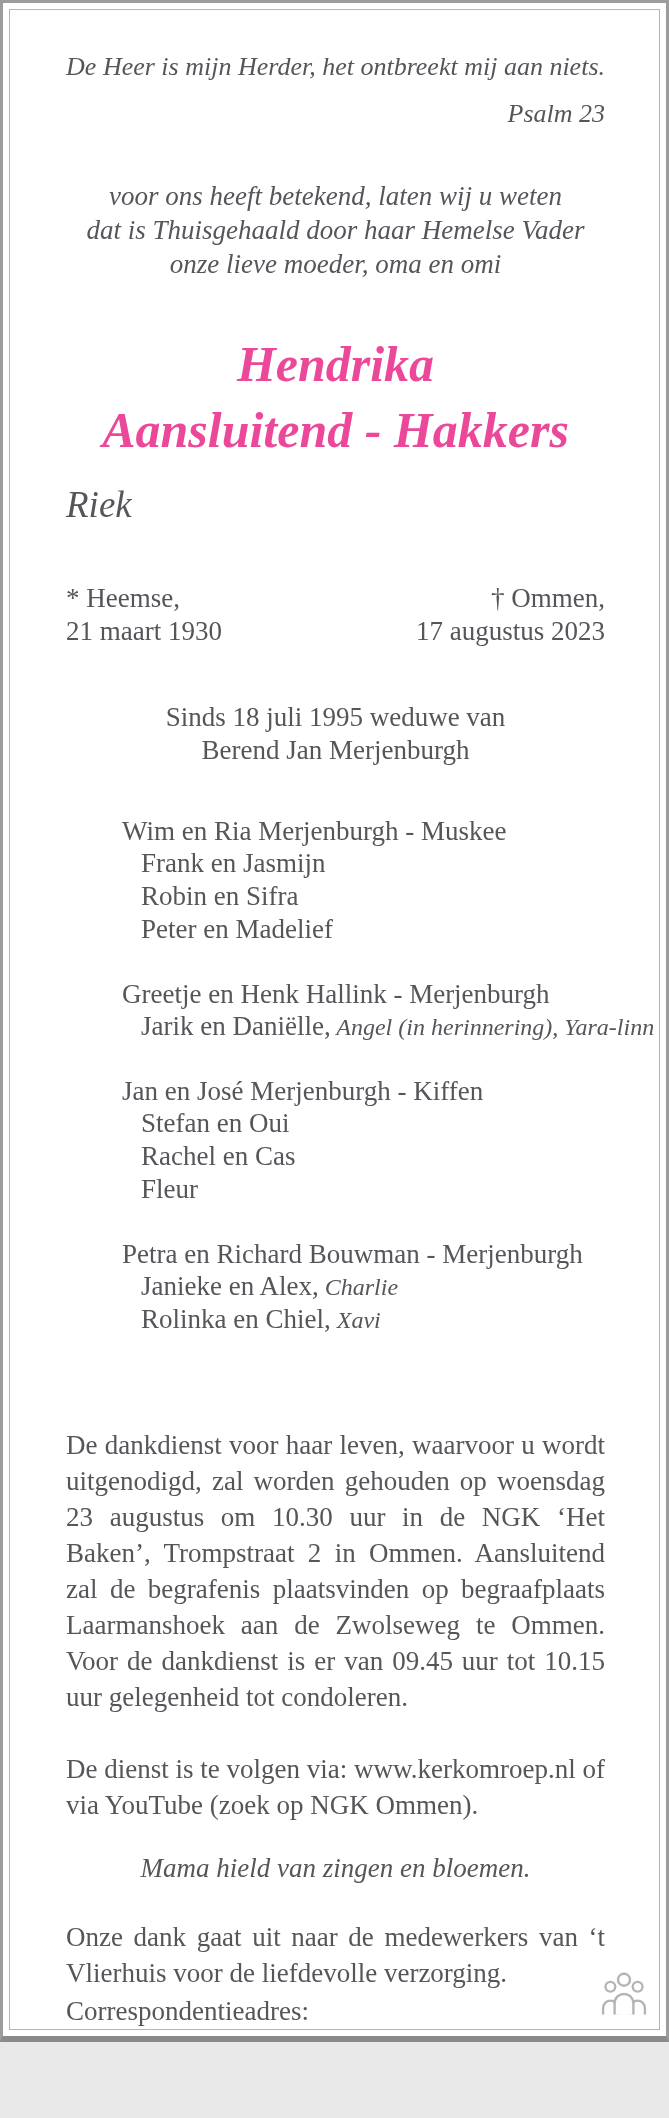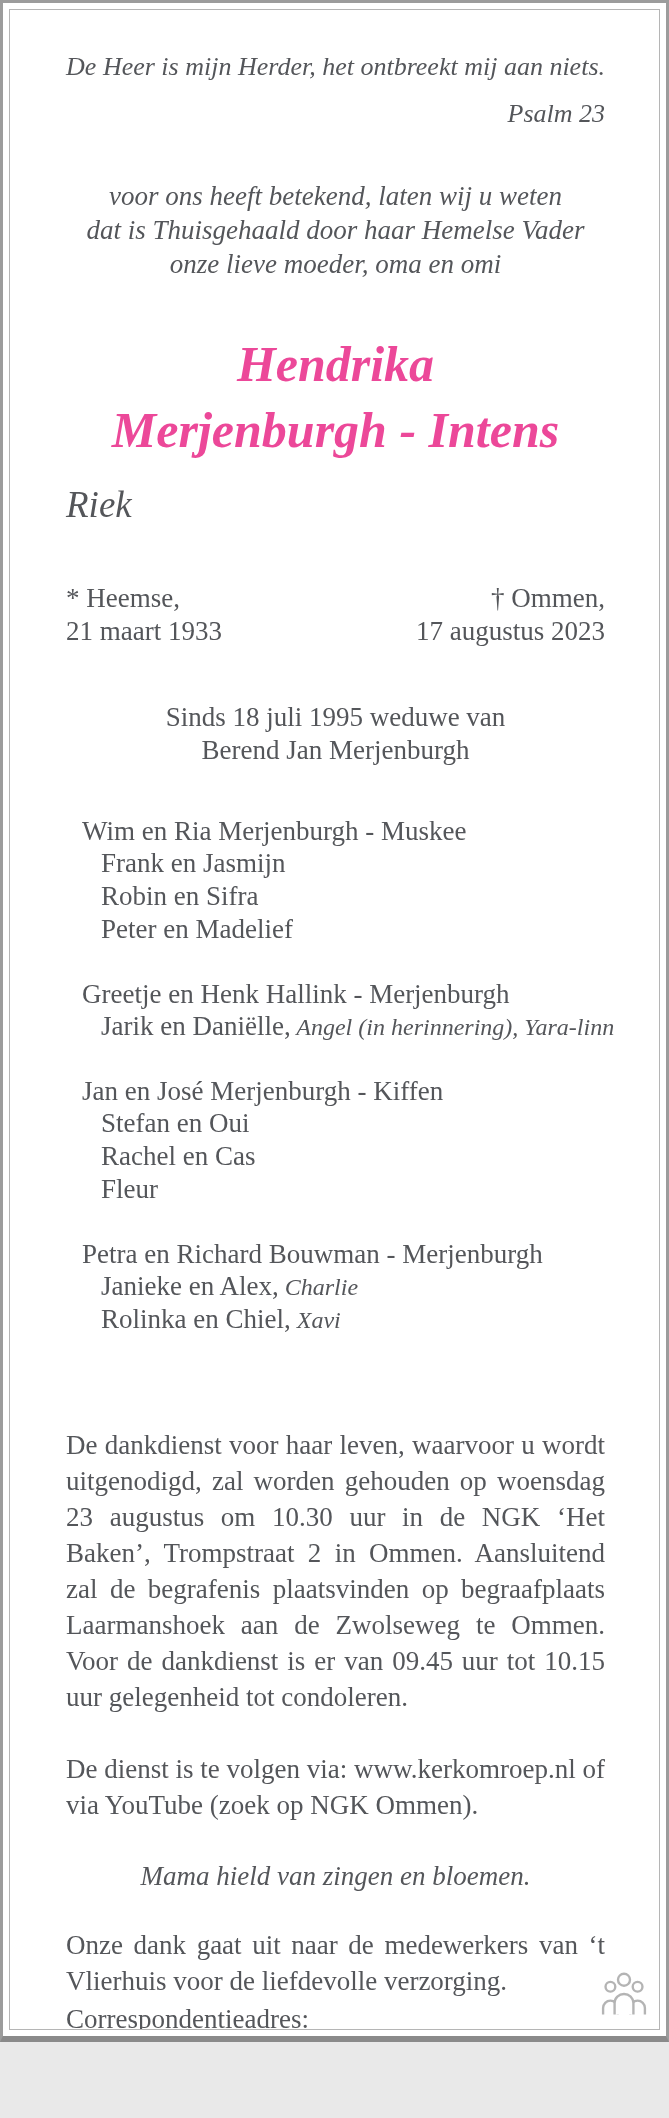--- a/index.html
+++ b/index.html
@@ -41,30 +41,30 @@
   
   .vitals { margin-top: 55px; display: flex; justify-content: space-between;
             font-size: 27px; line-height: 33px; }
   .vitals .death { text-align: right; }
 
   
   .widow { margin-top: 53px; text-align: center; font-size: 27px; line-height: 33px; }
 
   
   .family { margin-top: 48px; padding-left: 16px; font-size: 27px; line-height: 32px; }
-  .family-group { margin-top: 32px; }
+  .family-group { margin-top: 32px; margin-left: 40px; }
   .family-group:first-child { margin-top: 0; }
   .family-child { padding-left: 19px; white-space: nowrap; }
   .family-child i { font-size: 0.89em; }
 
   
   .para { font-size: 27px; line-height: 36px; text-align: justify; }
   .para-service { margin-top: 91px; }
   .para-stream  { margin-top: 36px; }
-  .motto { margin-top: 36px; text-align: center; font-style: italic; font-size: 27px; line-height: 34px; }
+  .motto { margin-top: 28px; text-align: center; font-style: italic; font-size: 27px; line-height: 34px; }
   .para-thanks  { margin-top: 34px; }
 
   .correspondence { margin-top: 4px; font-size: 27px; line-height: 33px; }
 
   .people-icon { position: absolute; right: 12px; bottom: 10px; }
 </style>
 </head>
 <body>
 
 <div class="page-frame">
@@ -76,32 +76,32 @@
     </div>
 
     <div class="intro">
       <div>voor ons heeft betekend, laten wij u weten</div>
       <div>dat is Thuisgehaald door haar Hemelse Vader</div>
       <div>onze lieve moeder, oma en omi</div>
     </div>
 
     <div class="deceased-name">
       <div>Hendrika</div>
-      <div>Merjenburgh - Intens</div>
+      <div>Aansluitend - Hakkers</div>
     </div>
 
     <div class="nickname">Riek</div>
 
     <div class="vitals">
       <div class="birth">
         <div>
           <span>*</span>
           <span>Heemse,</span>
         </div>
-        <div>21 maart 1933</div>
+        <div>21 maart 1930</div>
       </div>
       <div class="death">
         <div>
           <span>†</span>
           <span>Ommen,</span>
         </div>
         <div>17 augustus 2023</div>
       </div>
     </div>
 

